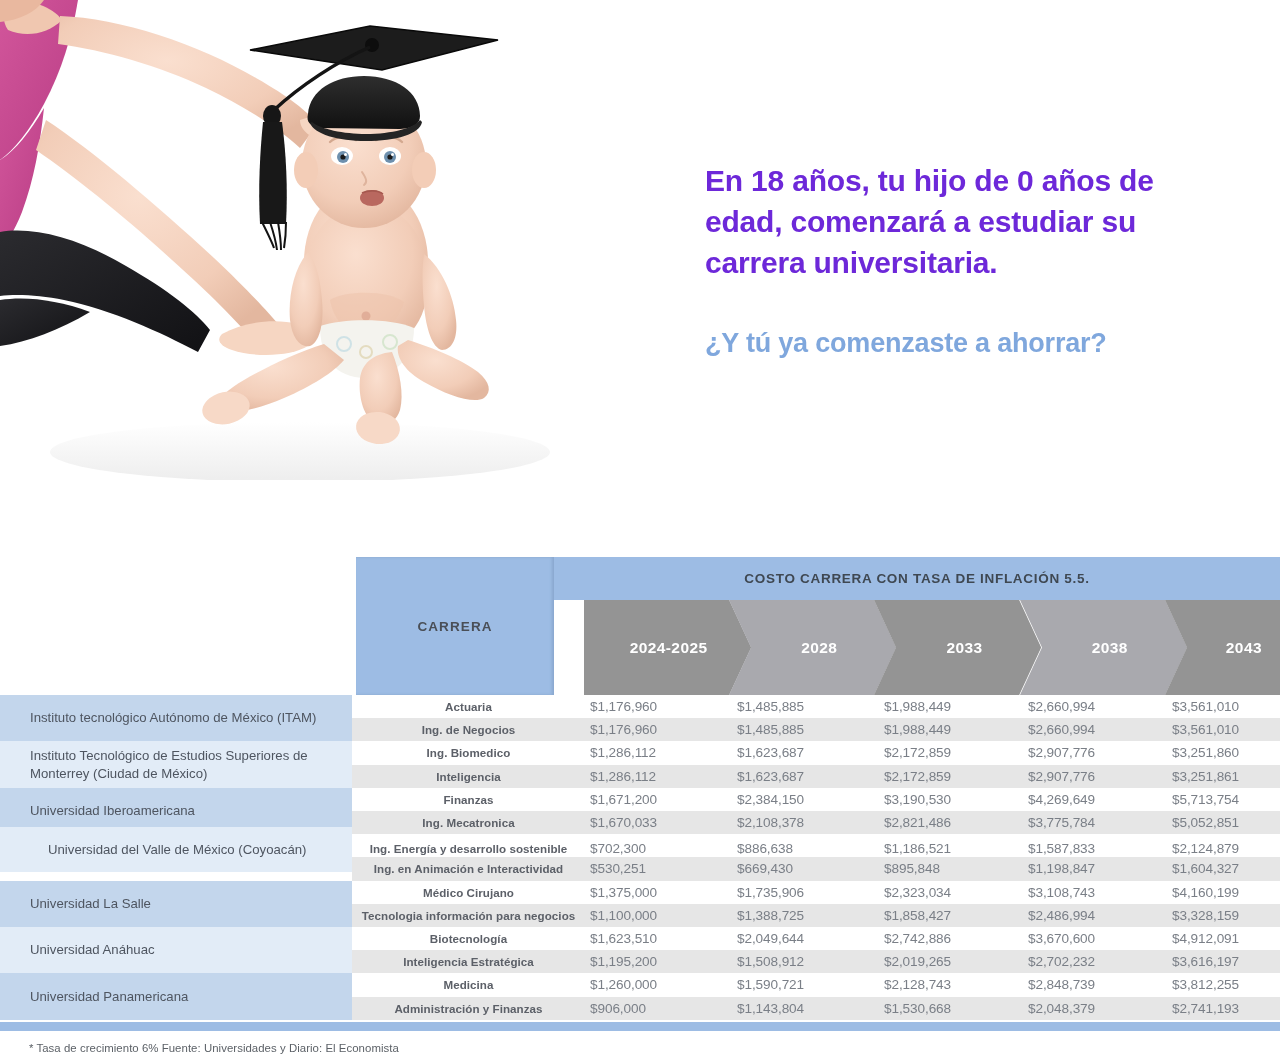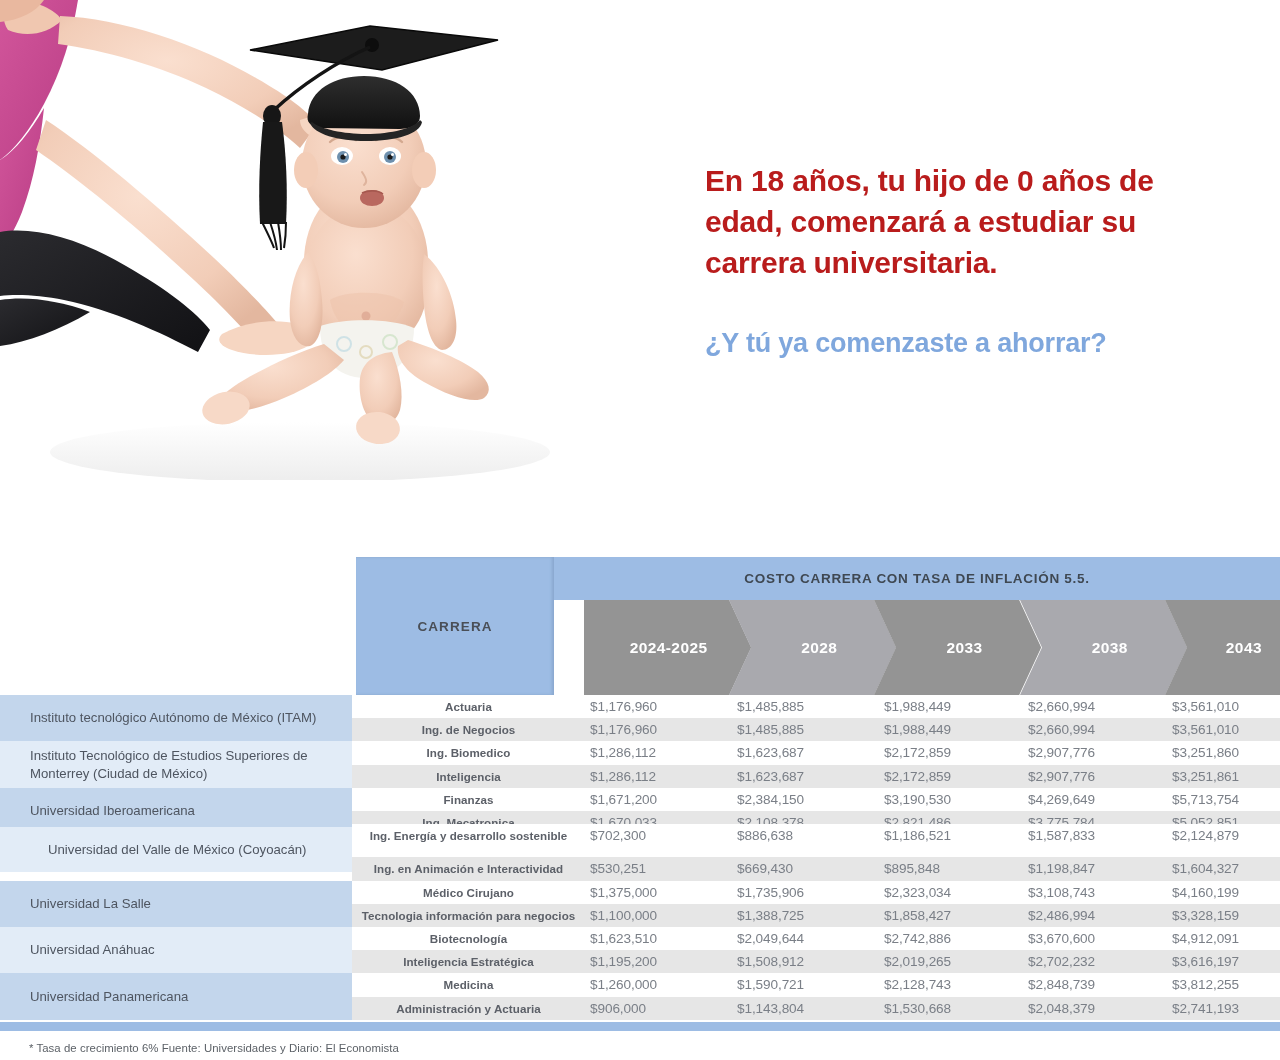--- a/index.html
+++ b/index.html
@@ -20,21 +20,21 @@
       radial-gradient(ellipse 400px 120px at 300px 470px, rgba(214,214,214,.55) 0%, rgba(255,255,255,0) 70%),
       linear-gradient(#ffffff, #fdfdfd);
     overflow: hidden;
   }
   .photo svg { position:absolute; left:0; top:0; }
 
   
   .headline-wrap { position:absolute; left:705px; top:160px; width:460px; }
   .headline {
     font-size: 30px; line-height: 41px; font-weight: 700;
-    color:#b91c1c; letter-spacing:-0.2px;
+    color:#6d28d9; letter-spacing:-0.2px;
   }
   .subhead {
     margin-top: 42px;
     font-size: 27px; line-height: 37px; font-weight: 700;
     color:#7fa7dd; letter-spacing:-0.2px;
   }
 
   
   .table-block { position:absolute; left:0; top:557px; width:1280px; }
 
@@ -300,21 +300,21 @@
         <div class="row" style="position: absolute; top: 116px; left: 0px; width: 1280px;">
           <div style="position: absolute; left: 352px; width: 928px; top: 0px; height: 23.2px; background: rgb(230, 230, 230);"></div>
           <div class="cell-car">Ing. Mecatronica</div>
           <div class="cell-val v0">$1,670,033</div>
           <div class="cell-val v1">$2,108,378</div>
           <div class="cell-val v2">$2,821,486</div>
           <div class="cell-val v3">$3,775,784</div>
           <div class="cell-val v4">$5,052,851</div>
         </div>
         <div class="uni-block uni-b" style="position: absolute; top: 132px; height: 45px; padding-left: 48px;">Universidad del Valle de México (Coyoacán)</div>
-        <div class="row" style="position: absolute; top: 129px; left: 0px; width: 1280px;">
+        <div class="row" style="position: absolute; top: 142px; left: 0px; width: 1280px;">
           <div style="position: absolute; left: 352px; width: 928px; top: 0px; height: 23.2px; background: rgb(255, 255, 255);"></div>
           <div class="cell-car">Ing. Energía y desarrollo  sostenible</div>
           <div class="cell-val v0">$702,300</div>
           <div class="cell-val v1">$886,638</div>
           <div class="cell-val v2">$1,186,521</div>
           <div class="cell-val v3">$1,587,833</div>
           <div class="cell-val v4">$2,124,879</div>
         </div>
         <div class="row" style="position: absolute; top: 162.4px; left: 0px; width: 1280px;">
           <div style="position: absolute; left: 352px; width: 928px; top: 0px; height: 23.2px; background: rgb(230, 230, 230);"></div>
@@ -368,21 +368,21 @@
           <div style="position: absolute; left: 352px; width: 928px; top: 0px; height: 23.2px; background: rgb(255, 255, 255);"></div>
           <div class="cell-car">Medicina</div>
           <div class="cell-val v0">$1,260,000</div>
           <div class="cell-val v1">$1,590,721</div>
           <div class="cell-val v2">$2,128,743</div>
           <div class="cell-val v3">$2,848,739</div>
           <div class="cell-val v4">$3,812,255</div>
         </div>
         <div class="row" style="position: absolute; top: 301.6px; left: 0px; width: 1280px;">
           <div style="position: absolute; left: 352px; width: 928px; top: 0px; height: 23.2px; background: rgb(230, 230, 230);"></div>
-          <div class="cell-car">Administración y Actuaria</div>
+          <div class="cell-car">Administración y Finanzas</div>
           <div class="cell-val v0">$906,000</div>
           <div class="cell-val v1">$1,143,804</div>
           <div class="cell-val v2">$1,530,668</div>
           <div class="cell-val v3">$2,048,379</div>
           <div class="cell-val v4">$2,741,193</div>
         </div>
       </div>
 
     <div class="bottom-bar" id="bottom-bar" style="top: 464.8px;"></div>
     <div class="footnote" id="footnote" style="top: 484.8px;">* Tasa de crecimiento 6% Fuente: Universidades y Diario: El Economista</div>

